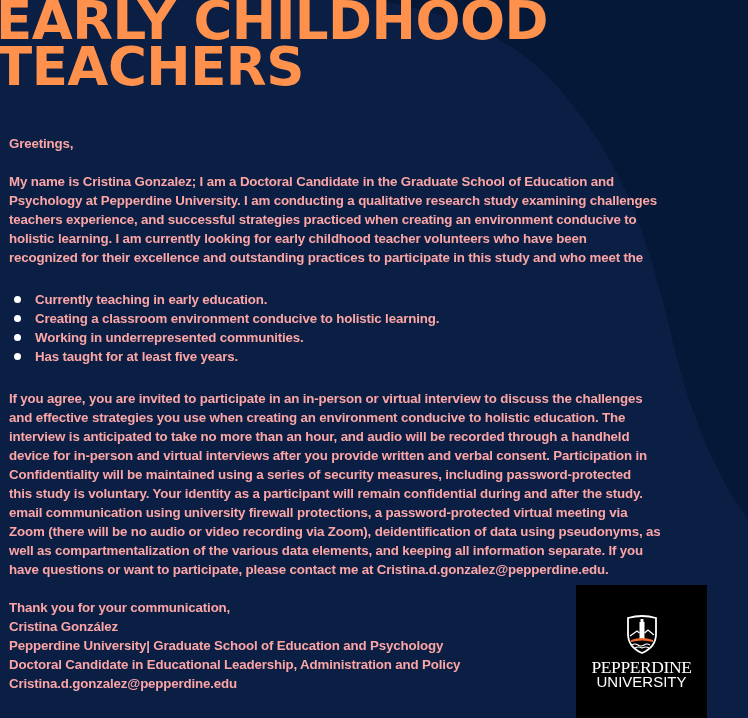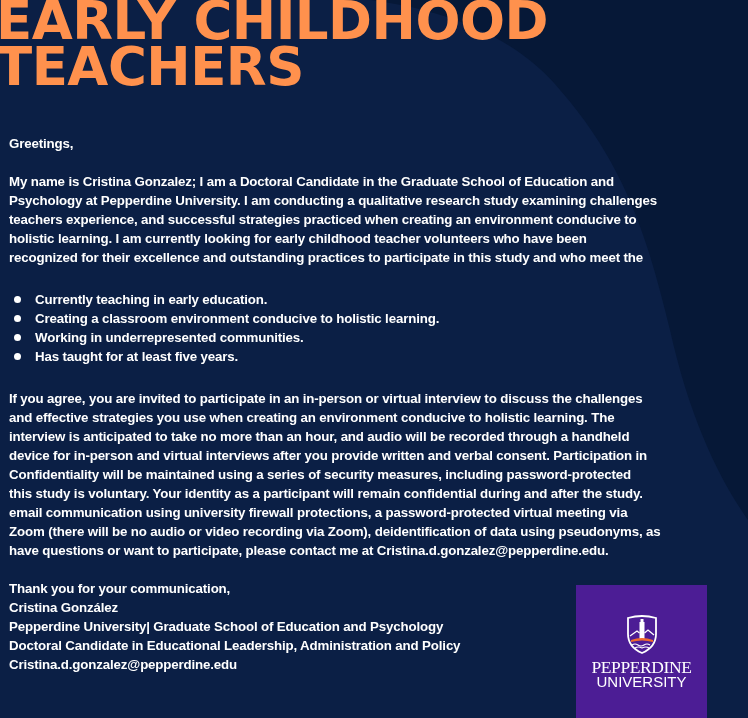--- a/index.html
+++ b/index.html
@@ -12,35 +12,35 @@
   .content { position: absolute; inset: 0; z-index: 1; }
   .title {
     position: absolute; left: -4px; top: -2px; margin: 0;
     font-family: "DejaVu Sans", sans-serif; font-weight: bold;
     font-size: 53px; line-height: 46px; letter-spacing: -0.5px;
     color: #ff914d; white-space: nowrap;
   }
   .title span { display: block; }
   .body-text {
     position: absolute; left: 9px; top: 134px; width: 740px;
-    color: #ffffff; font-weight: bold; font-size: 13.3px; line-height: 19px;
+    color: #fca5a5; font-weight: bold; font-size: 13.3px; line-height: 19px;
     letter-spacing: -0.15px;
   }
   .body-text p { margin: 0; }
   .gap { height: 19px; }
   .bullets { list-style: none; margin: 4px; padding: 0; }
   .bullets li { position: relative; padding-left: 22px; }
   .bullets li::before {
     content: ""; position: absolute; left: 1px; top: 6px;
     width: 7px; height: 7px; border-radius: 50%; background: #fff;
   }
   .line { display: block; white-space: nowrap; }
   .logo-box {
     position: absolute; left: 576px; top: 585px; width: 131px; height: 133px;
-    background: #4c1d95; z-index: 2;
+    background: #000000; z-index: 2;
     display: flex; flex-direction: column; align-items: center;
   }
   .logo-shield { margin-top: 29px; }
   .logo-name {
     font-family: "Liberation Serif", serif; color: #fff; font-size: 17.5px;
     letter-spacing: -0.4px; line-height: 18px; margin-top: 4px;
   }
   .logo-sub {
     font-family: "Liberation Sans", sans-serif; color: #fff; font-size: 15px;
     letter-spacing: 0px; line-height: 12px;
@@ -73,27 +73,28 @@
     <div class="gap"></div>
     <ul class="bullets">
       <li>Currently teaching in early education.</li>
       <li>Creating a classroom environment conducive to holistic learning.</li>
       <li>Working in underrepresented communities.</li>
       <li>Has taught for at least five years.</li>
     </ul>
     <div class="gap"></div>
     <p>
       <span class="line">If you agree, you are invited to participate in an in-person or virtual interview to discuss the challenges</span>
-      <span class="line">and effective strategies you use when creating an environment conducive to holistic learning. The</span>
+      <span class="line">and effective strategies you use when creating an environment conducive to holistic education. The</span>
       <span class="line">interview is anticipated to take no more than an hour, and audio will be recorded through a handheld</span>
       <span class="line">device for in-person and virtual interviews after you provide written and verbal consent. Participation in</span>
       <span class="line">Confidentiality will be maintained using a series of security measures, including password-protected</span>
       <span class="line">this study is voluntary. Your identity as a participant will remain confidential during and after the study.</span>
       <span class="line">email communication using university firewall protections, a password-protected virtual meeting via</span>
       <span class="line">Zoom (there will be no audio or video recording via Zoom), deidentification of data using pseudonyms, as</span>
+      <span class="line">well as compartmentalization of the various data elements, and keeping all information separate. If you</span>
       <span class="line">have questions or want to participate, please contact me at Cristina.d.gonzalez@pepperdine.edu.</span>
     </p>
     <div class="gap"></div>
     <p>
       <span class="line">Thank you for your communication,</span>
       <span class="line">Cristina González</span>
       <span class="line">Pepperdine University| Graduate School of Education and Psychology</span>
       <span class="line">Doctoral Candidate in Educational Leadership, Administration and Policy</span>
       <span class="line">Cristina.d.gonzalez@pepperdine.edu</span>
     </p>

